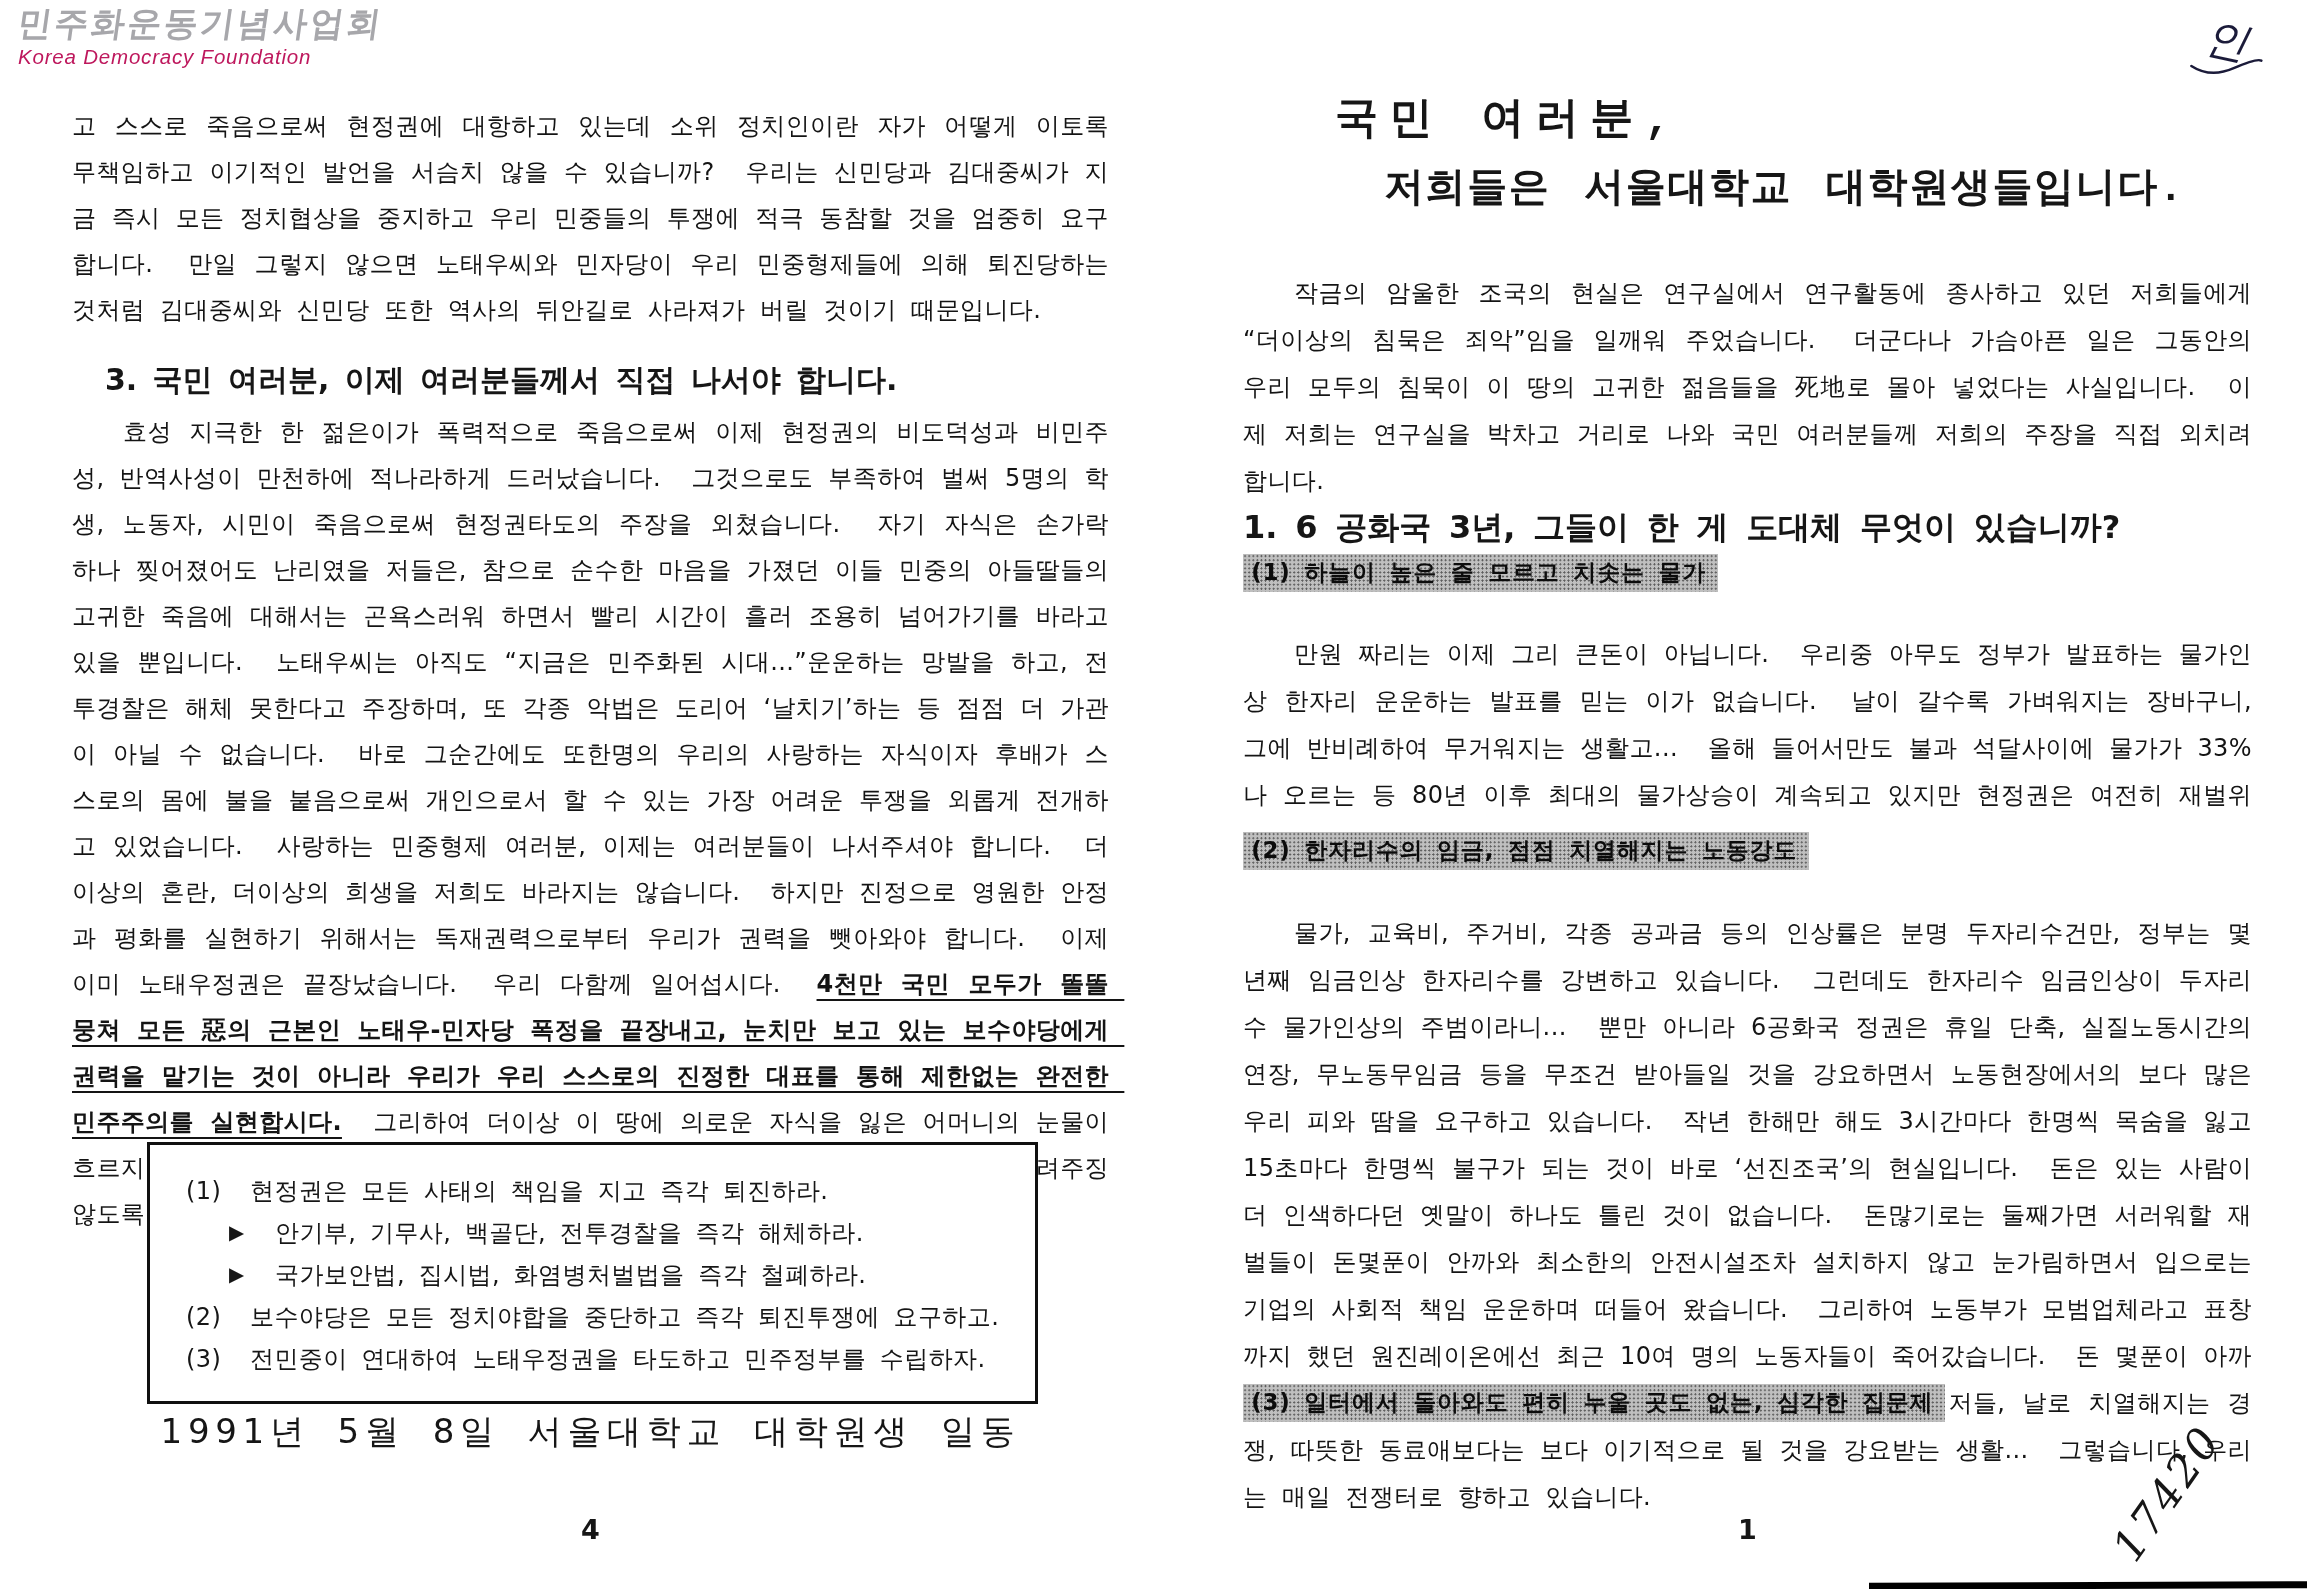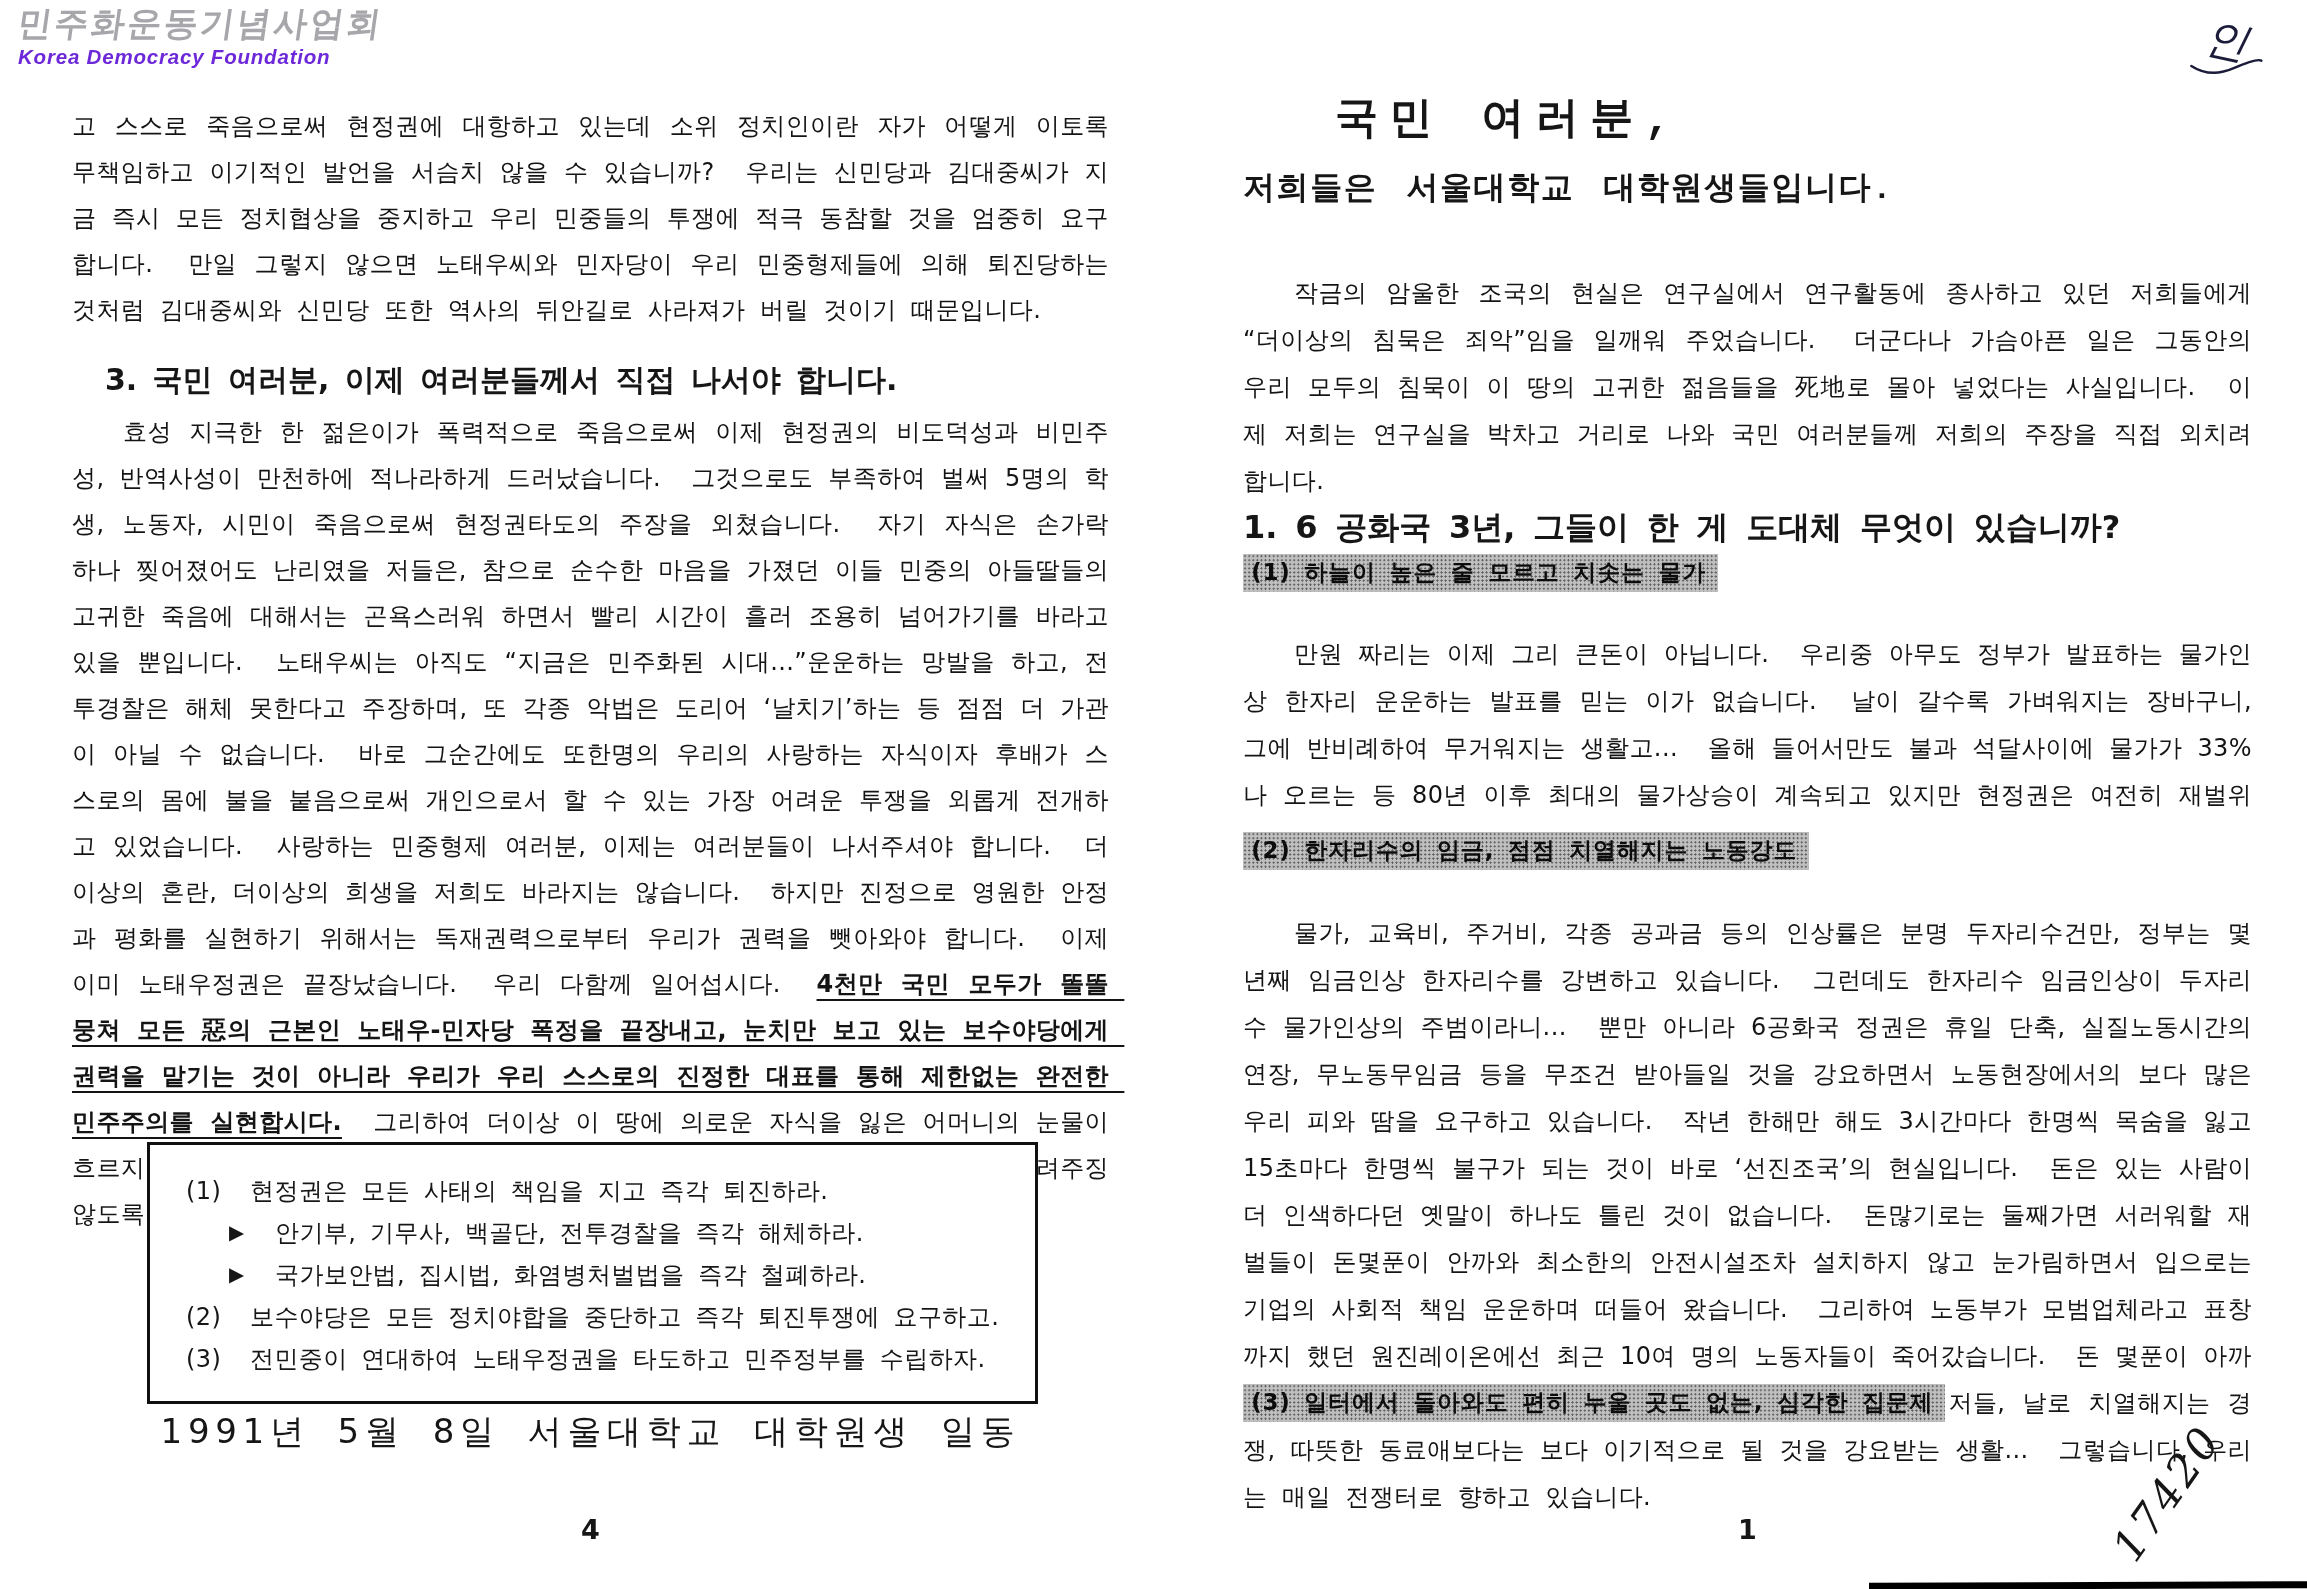--- a/index.html
+++ b/index.html
@@ -12,22 +12,22 @@
     overflow:hidden;
   }
   
   .logo{position:absolute;left:18px;top:4.9px;line-height:1.1;}
   .logo .kr{
     display:block;font-weight:bold;font-size:34px;color:#a7a7ab;
     letter-spacing:2.5px;transform:skewX(-8deg);
     font-family:"DejaVu Serif",serif;
   }
   .logo .en{
-    display:block;margin-top:3.3px;font-weight:bold;font-style:italic;
-    font-size:20.5px;color:#6d28d9;letter-spacing:0.8px;
+    display:block;margin-top:3.3px;font-weight:normal;font-style:italic;
+    font-size:20.5px;color:#be185d;letter-spacing:0.8px;
     font-family:"Liberation Sans",sans-serif;
   }
   
   .body-text{
     font-size:24px;line-height:46px;text-align:justify;
     letter-spacing:0.4px;word-spacing:6.6px;white-space:pre-wrap;
     color:#141414;
   }
   .indent{text-indent:51px;}
   .ul-seg{
@@ -61,21 +61,21 @@
     position:absolute;left:0;top:1514px;width:1037px;text-align:center;
     font-size:27px;font-weight:bold;
   }
   
   .page-right{position:absolute;left:1243px;top:0;width:1009px;height:1589px;}
   .rp-title{position:absolute;left:0;top:69px;width:1009px;font-weight:bold;font-family:Liberation Mono, monospace;}
   .rp-title .t1{
     display:block;margin-left:92px;font-size:43px;letter-spacing:11.5px;line-height:69px;
   }
   .rp-title .t2{
-    display:block;font-size:32px;letter-spacing:1.6px;line-height:69px;word-spacing:8.2px;
+    display:block;margin-left:141px;font-size:40px;letter-spacing:1.6px;line-height:69px;word-spacing:8.2px;
   }
   .rp-para1{position:absolute;left:0;top:246px;width:1009px;line-height:47px;}
   .rp-h1{
     position:absolute;left:0;top:479px;width:1009px;
     font-size:32px;font-weight:bold;letter-spacing:0px;word-spacing:6.6px;
   }
   .band{
     position:absolute;display:inline-block;
     font-size:23px;font-weight:bold;letter-spacing:0.8px;word-spacing:4.9px;
     color:#0c0c0c;padding:3.3px 11.5px 4.1px 8.2px;

